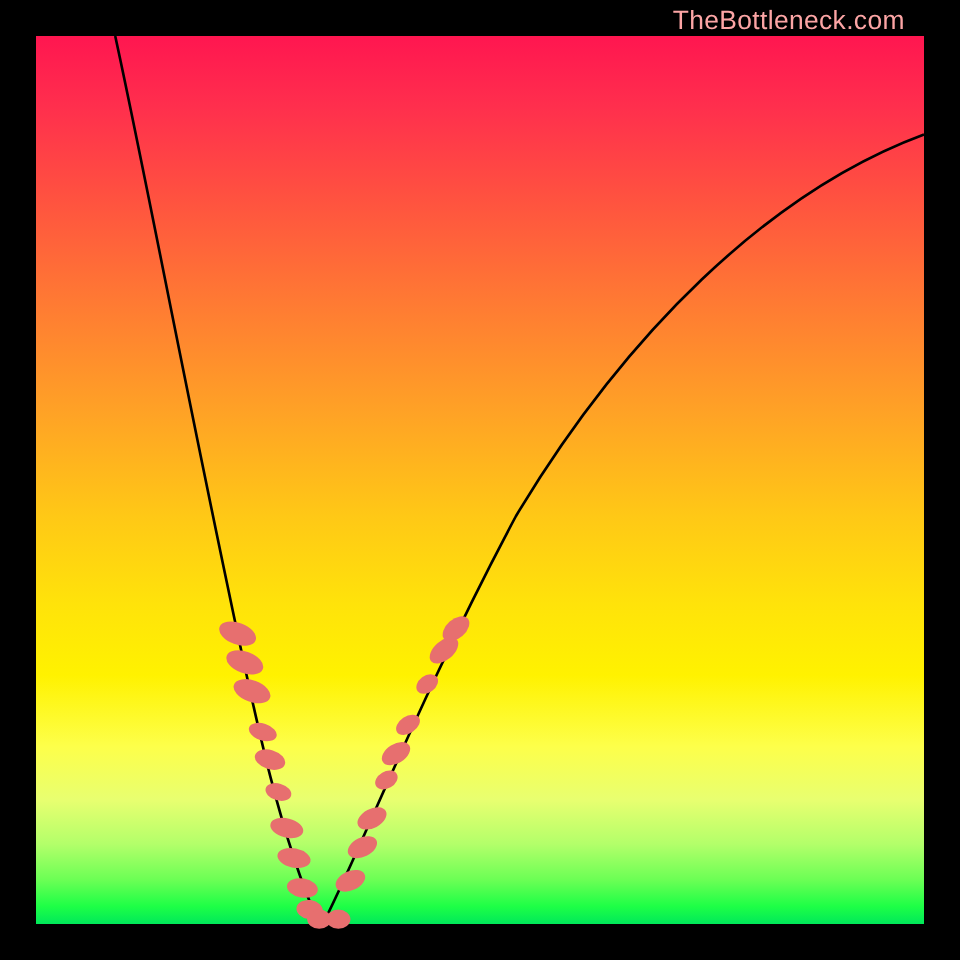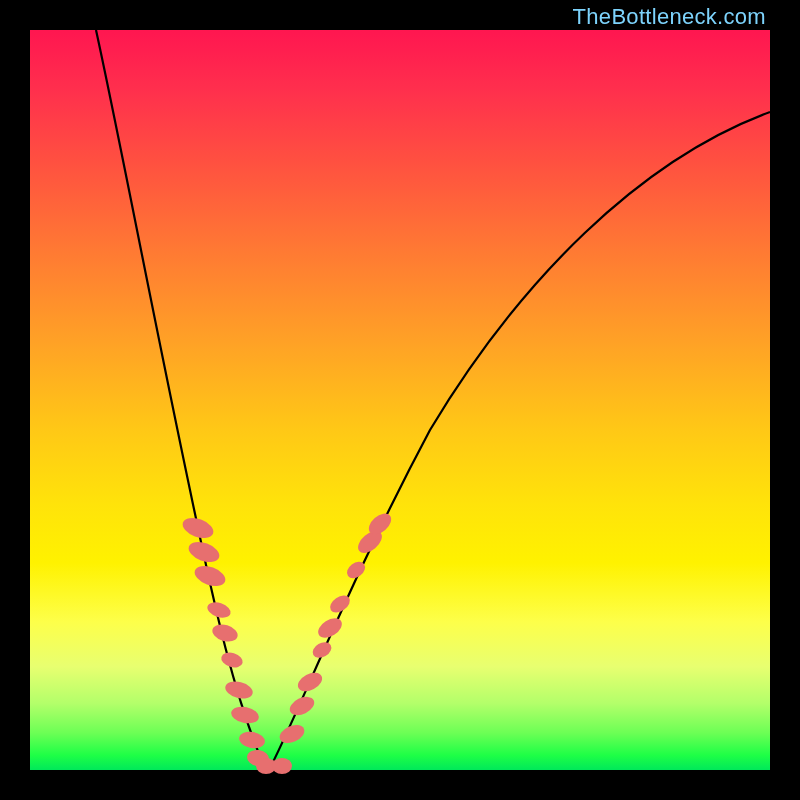--- a/index.html
+++ b/index.html
@@ -40,22 +40,22 @@
       #e8ff70 86%,
       #b3ff6a 91%,
       #6cff55 95%,
       #1eff46 98%,
       #00e85a 100%
     );
   }
   .watermark {
     position: absolute;
     top: 4px;
-    right: 34px;
-    color: #7dd3fc;
+    right: 46px;
+    color: #fca5a5;
     font-size: 22px;
     font-weight: 500;
     letter-spacing: 0.3px;
     user-select: none;
   }
   svg.curve {
     position: absolute;
     left: 0;
     top: 0;
     width: 740px;

